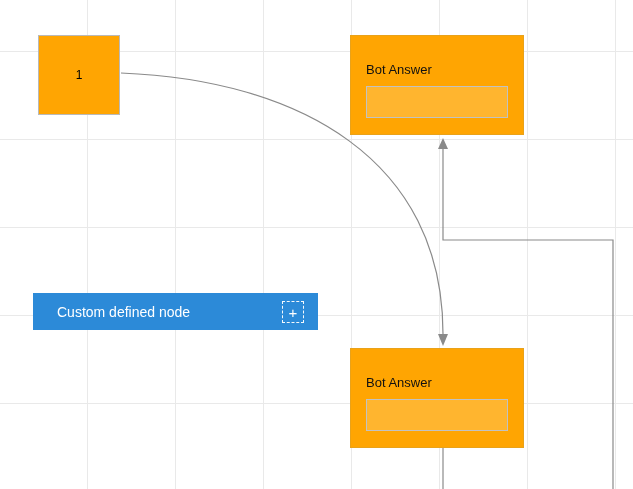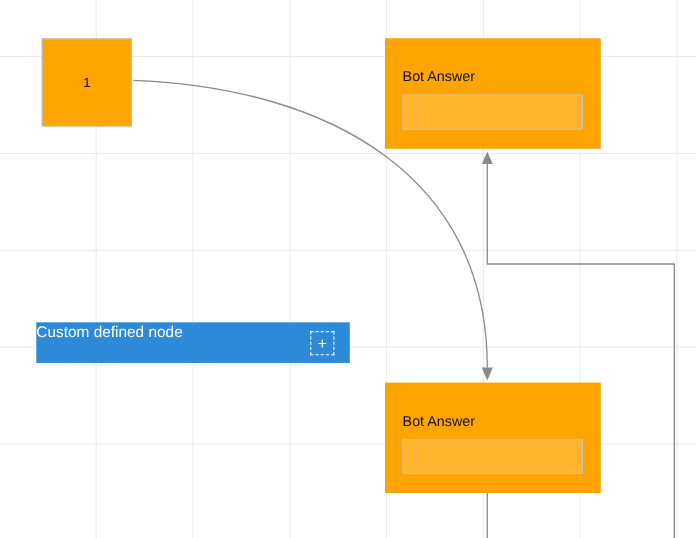--- a/index.html
+++ b/index.html
@@ -38,21 +38,21 @@
     width: 82px; height: 80px;
     background: #FFA502;
     border: 1px solid #b9b9b9;
     display: flex;
     align-items: center;
     justify-content: center;
     font-size: 12px;
     color: #000000;
   }
   .bot-answer {
-    width: 196px; height: 100px;
+    width: 174px; height: 100px;
     background: #FFA502;
     border: 1px solid #e9a21a;
   }
   .bot-answer-top { left: 350px; top: 35px; }
   .bot-answer-bottom { left: 350px; top: 348px; }
   .bot-answer .bot-title {
     position: absolute;
     left: 15px; top: 26px;
     font-size: 13px;
     color: #111111;
@@ -63,20 +63,22 @@
     top: 50px; height: 30px;
     background: rgba(255,255,255,0.18);
     border: 1px solid #c2c2c2;
   }
   .custom-node {
     left: 33px; top: 293px;
     width: 285px; height: 37px;
     background: #2c8ad8;
     color: #ffffff;
     display: flex;
+    align-items: center;
+    padding-left: 24px;
     font-size: 14px;
   }
   .plus-box {
     position: absolute;
     right: 14px; top: 8px;
     width: 20px; height: 20px;
     border: 1px dashed rgba(255,255,255,0.95);
     display: flex;
     align-items: center;
     justify-content: center;

